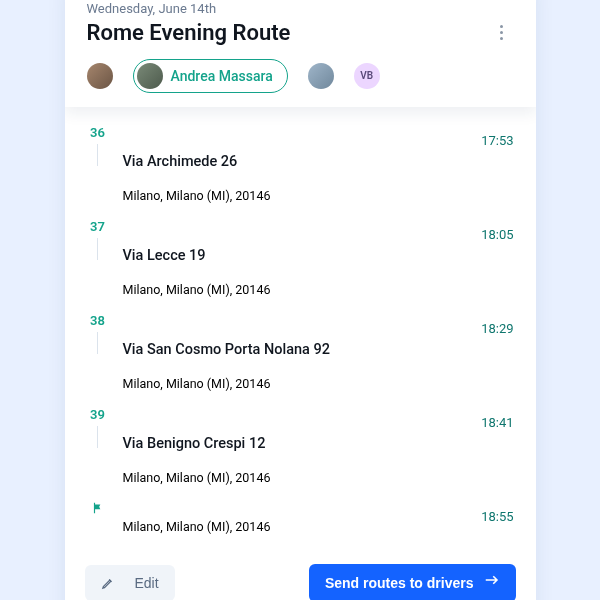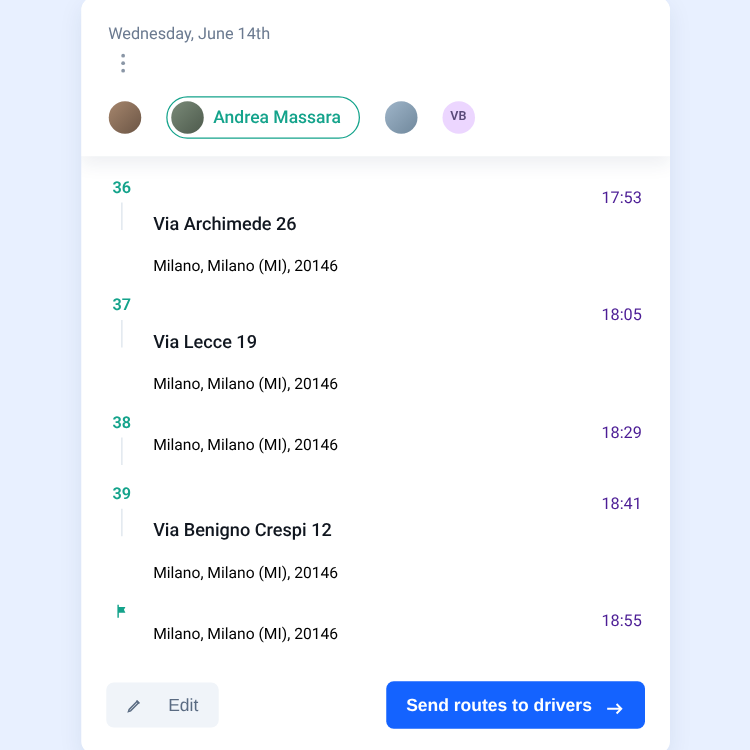--- a/index.html
+++ b/index.html
@@ -124,21 +124,21 @@
     font-size: 14.5px;
     font-weight: 500;
     margin-top: 28px;
   }
   .city {
     color: #000000;
     font-size: 12.5px;
     margin-top: 18px;
   }
   .time {
-    color: #4c1d95;
+    color: #0f766e;
     font-size: 13px;
     padding-top: 8px;
   }
   .footer {
     display: flex;
     justify-content: space-between;
     align-items: center;
     padding: 16px 20px 20px 20px;
   }
   .btn-edit {
@@ -149,21 +149,21 @@
     color: #5a6b82;
     border: none;
     border-radius: 6px;
     padding: 10px 16px;
     font-size: 14px;
     font-weight: 500;
     cursor: pointer;
   }
   .btn-send {
     display: inline-flex;
-    align-items: flex-end;
+    align-items: flex-start;
     gap: 10px;
     background: #1463ff;
     color: #fff;
     border: none;
     border-radius: 6px;
     padding: 11px 16px;
     font-size: 14px;
     font-weight: 600;
     cursor: pointer;
   }
@@ -171,20 +171,21 @@
   .send-arrow { width:16px; height:10px; }
 </style>
 </head>
 <body>
 
 <div class="card">
 
   <div class="card-header">
     <div class="date">Wednesday, June 14th</div>
     <div class="title-row">
+      <div class="title">Rome Evening Route</div>
       <div class="kebab">
         <span></span>
           <span></span>
           <span></span>
       </div>
     </div>
     <div class="drivers">
       <div class="avatar a1"></div>
       <div class="driver-chip">
         <div class="avatar a2"></div>
@@ -220,20 +221,21 @@
       </div>
       <div class="time">18:05</div>
     </div>
 
     <div class="stop">
       <div class="num-col">
         <div class="num">38</div>
         <div class="connector"></div>
       </div>
       <div class="addr">
+        <div class="street">Via San Cosmo Porta Nolana 92</div>
         <div class="city">Milano, Milano (MI), 20146</div>
       </div>
       <div class="time">18:29</div>
     </div>
 
     <div class="stop">
       <div class="num-col">
         <div class="num">39</div>
         <div class="connector"></div>
       </div>

